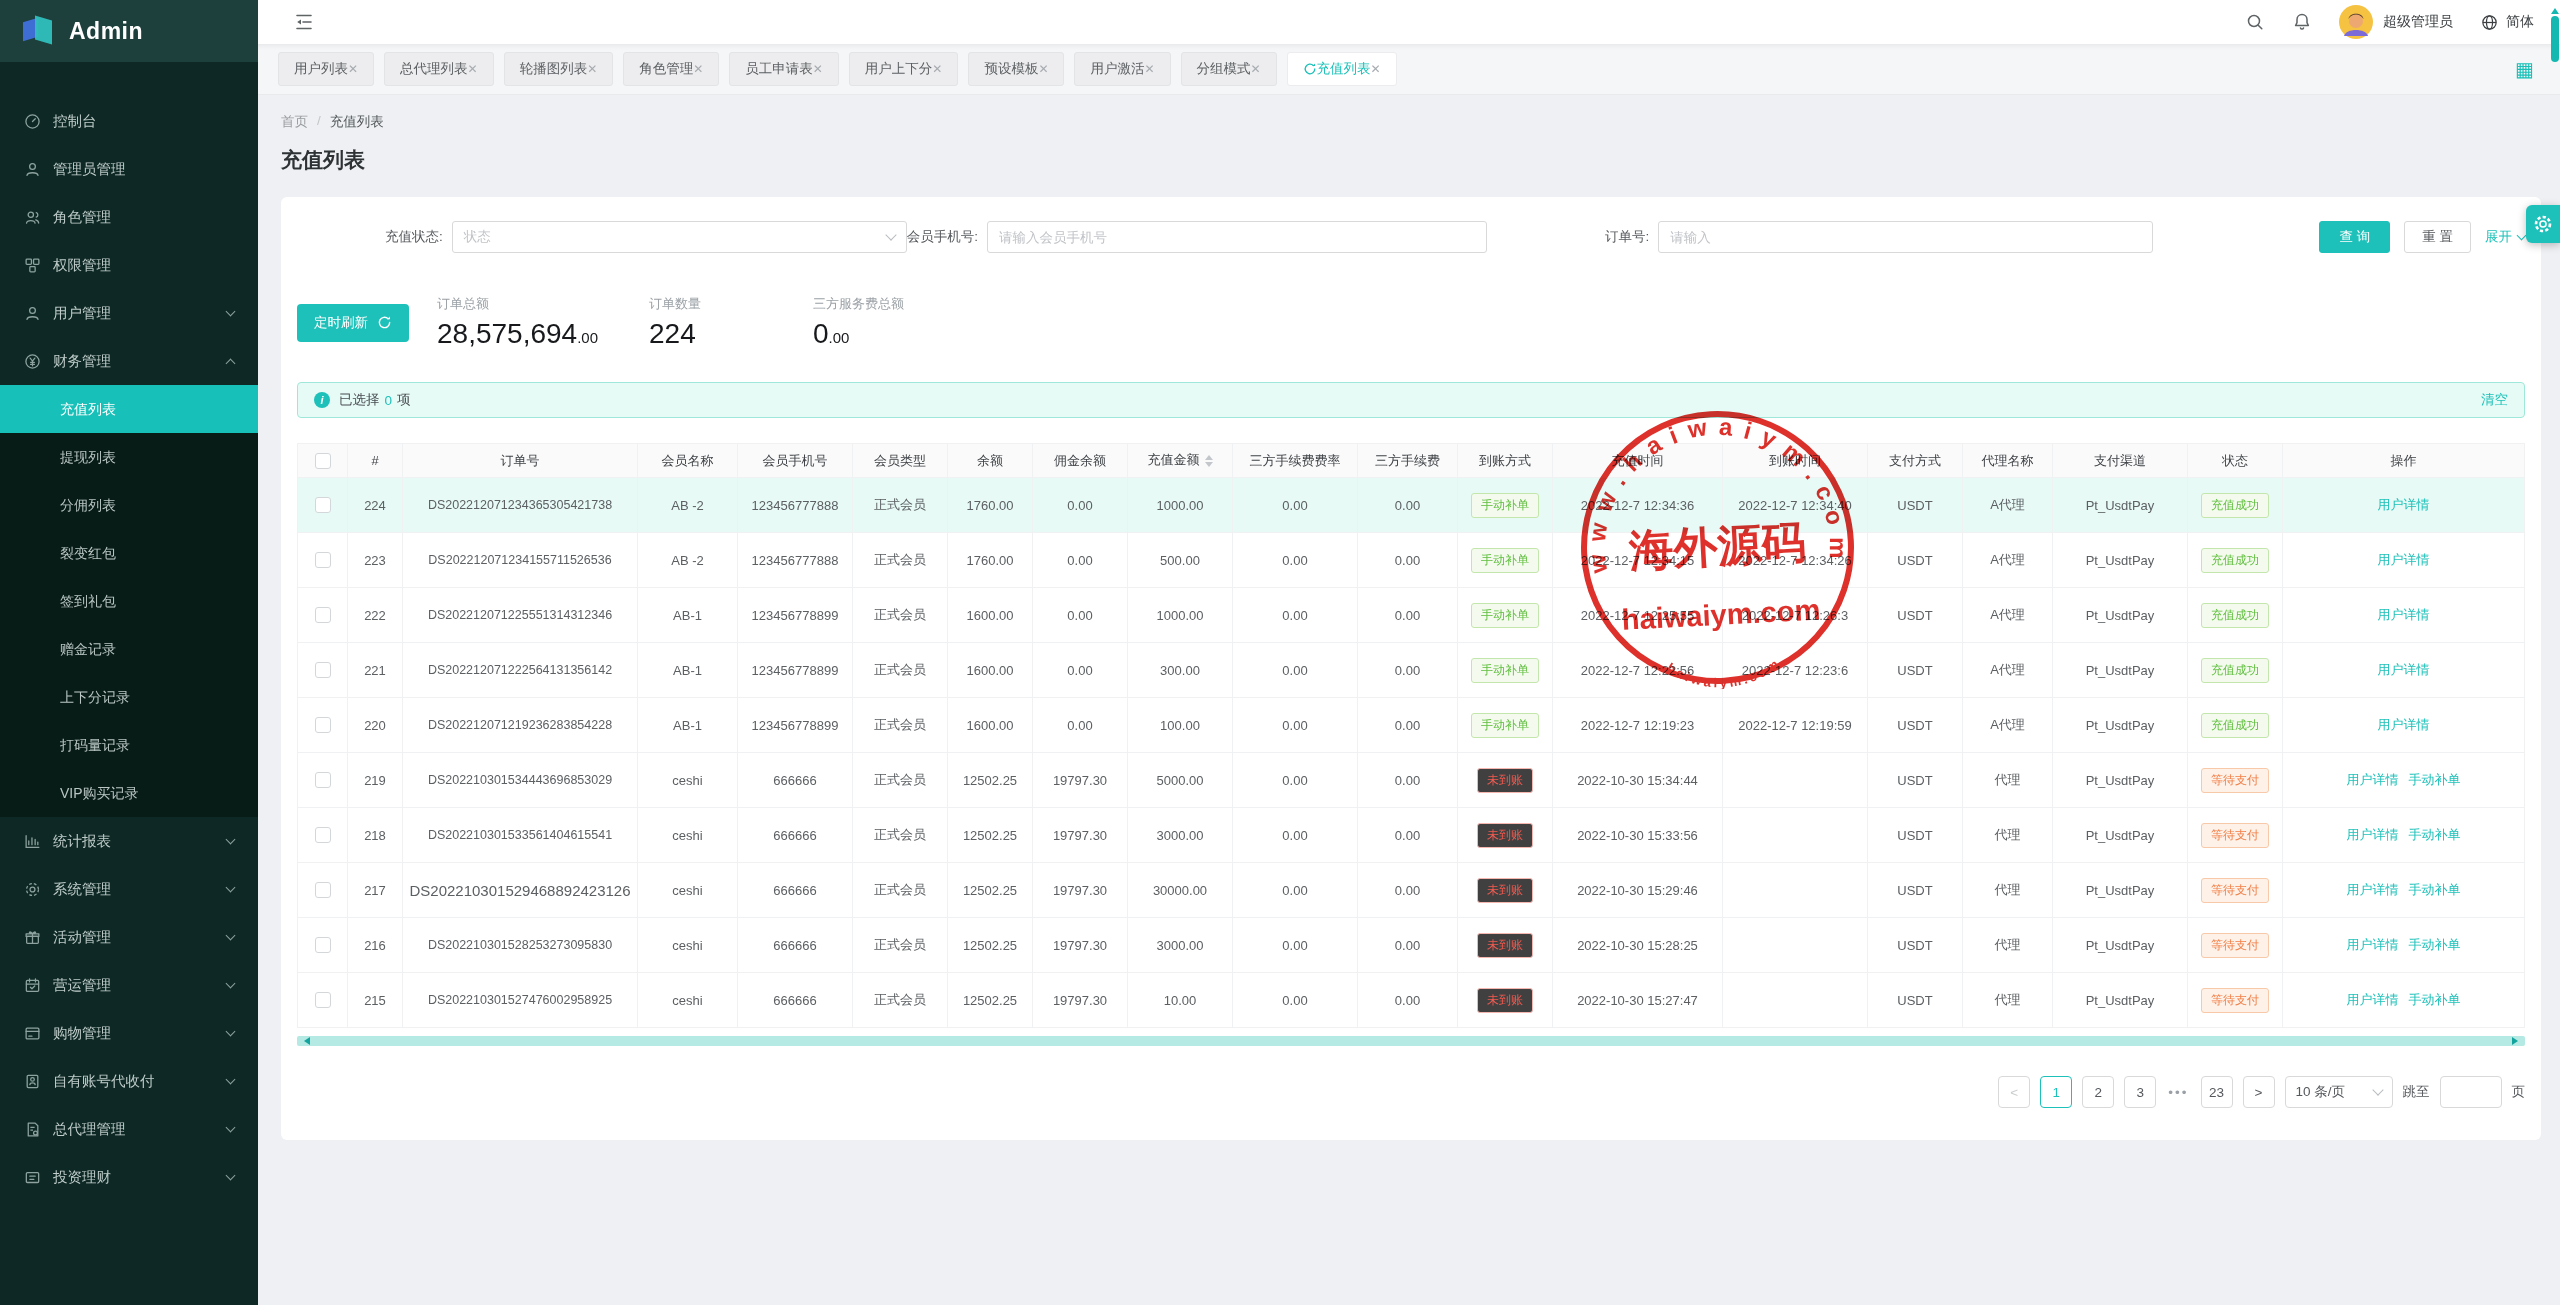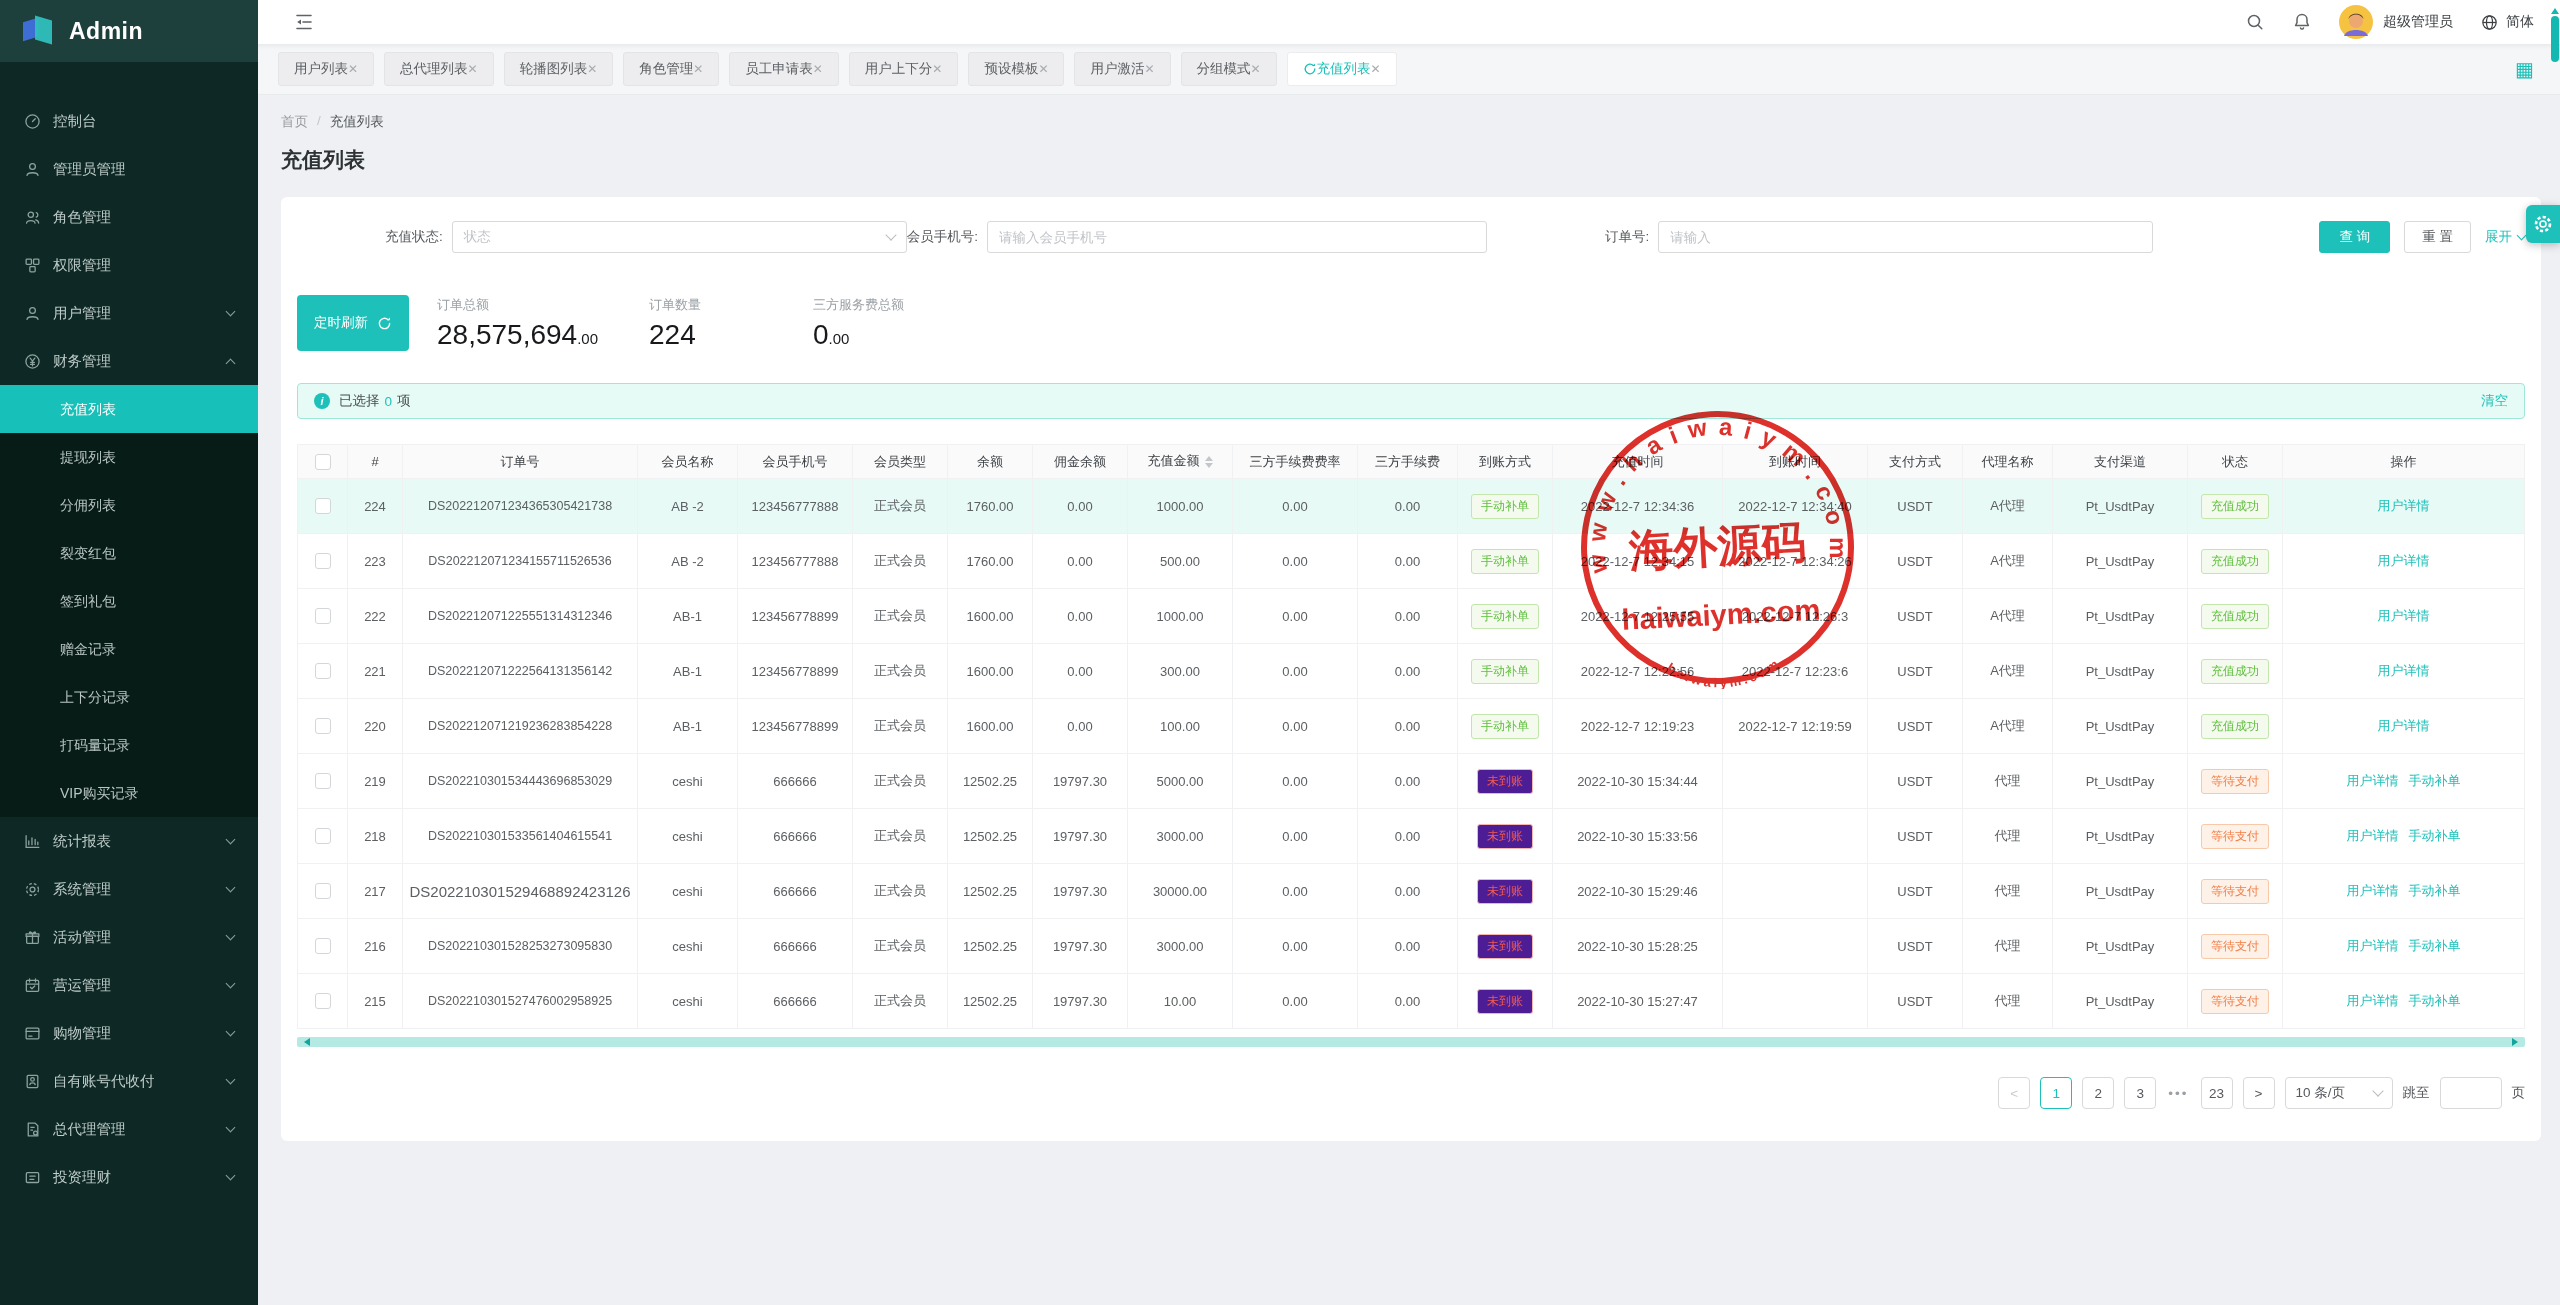--- a/index.html
+++ b/index.html
@@ -63,21 +63,21 @@
   .g2 { margin-left:88px; } .g3 { margin-left:118px; }
   .f-buttons { margin-left:auto; display:flex; align-items:center; gap:14px; }
   .btn { height:32px; border-radius:3px; font-size:13.5px; cursor:pointer; font-family:inherit; }
   .btn-primary { padding:0 19px; background:#1ec1b9; border:1px solid #1ec1b9; color:#fff; }
   .btn-plain { padding:0 17px; background:#fff; border:1px solid #d9d9d9; color:#55585c; }
   .expand-link { display:flex; align-items:center; gap:6px; color:#1ec1b9; font-size:13.5px; cursor:pointer; }
   .expand-caret { width:7px; height:7px; border-right:1.4px solid #1ec1b9; border-bottom:1.4px solid #1ec1b9; transform:rotate(45deg); margin-top:-4px; }
 
   
   .stats-row { margin-top:42px; display:flex; align-items:center; }
-  .btn-refresh { height:56px; padding:0 17px; background:#1ec1b9; border:none; border-radius:4px; color:#fff; font-size:13.5px; display:flex; align-items:center; gap:9px; cursor:pointer; font-family:inherit; }
+  .btn-refresh { height:38px; padding:0 17px; background:#1ec1b9; border:none; border-radius:4px; color:#fff; font-size:13.5px; display:flex; align-items:center; gap:9px; cursor:pointer; font-family:inherit; }
   .btn-refresh svg { width:15px; height:15px; }
   .stat { margin-left:28px; min-width:182px; }
   .stat + .stat { margin-left:30px; }
   .stat-label { font-size:13px; color:#9aa0a5; }
   .stat-value { margin-top:5px; font-size:28px; color:#17191c; }
   .stat-dec { font-size:15px; }
 
   
   .alert { margin-top:32px; height:36px; background:#e6fbf6; border:1px solid #9fe8d9; border-radius:4px; display:flex; align-items:center; padding:0 16px; font-size:13.5px; color:#4a4e52; }
   .info-i { width:16px; height:16px; border-radius:50%; background:#1ec1b9; color:#fff; font-size:11px; font-style:italic; font-weight:bold; display:flex; align-items:center; justify-content:center; margin-right:9px; }
@@ -86,21 +86,21 @@
 
   
   .table-wrap { margin-top:25px; }
   table { width:100%; border-collapse:collapse; table-layout:fixed; }
   th,td { border:1px solid #f0f1f2; text-align:center; font-size:13px; overflow:hidden; white-space:nowrap; }
   th { background:#fafafa; height:34px; font-weight:normal; color:#3f4347; }
   td { height:55px; color:#5c6063; }
   tr.row-hl td { background:#e7faf6; }
   .badge { display:inline-block; padding:3px 9px; font-size:12px; border-radius:3px; border:1px solid transparent; }
   .b-green { color:#5fbe3e; background:#f4fbee; border-color:#c3e6ac; }
-  .b-red { color:#f25a50; background:#4c1d95; border-color:#f6b6b0; }
+  .b-red { color:#f25a50; background:#404040; border-color:#f6b6b0; }
   .b-orange { color:#f28048; background:#fdf1e8; border-color:#f8c9a8; }
   .oplink { color:#1ec1b9; margin:0 5px; cursor:pointer; }
   .cb { display:inline-block; width:16px; height:16px; border:1px solid #d4d7da; border-radius:3px; background:#fff; vertical-align:middle; cursor:pointer; }
   .th-sort { cursor:pointer; }
   .sorter { display:inline-flex; flex-direction:column; margin-left:5px; vertical-align:middle; }
   .caret-up { width:0; height:0; border:4px solid transparent; border-bottom:5px solid #c3c7cb; margin-bottom:2px; }
   .caret-down { width:0; height:0; border:4px solid transparent; border-top:5px solid #c3c7cb; }
 
   
   .hscroll { margin-top:8px; height:10px; background:#b5e9e4; border-radius:2px; position:relative; cursor:pointer; }

